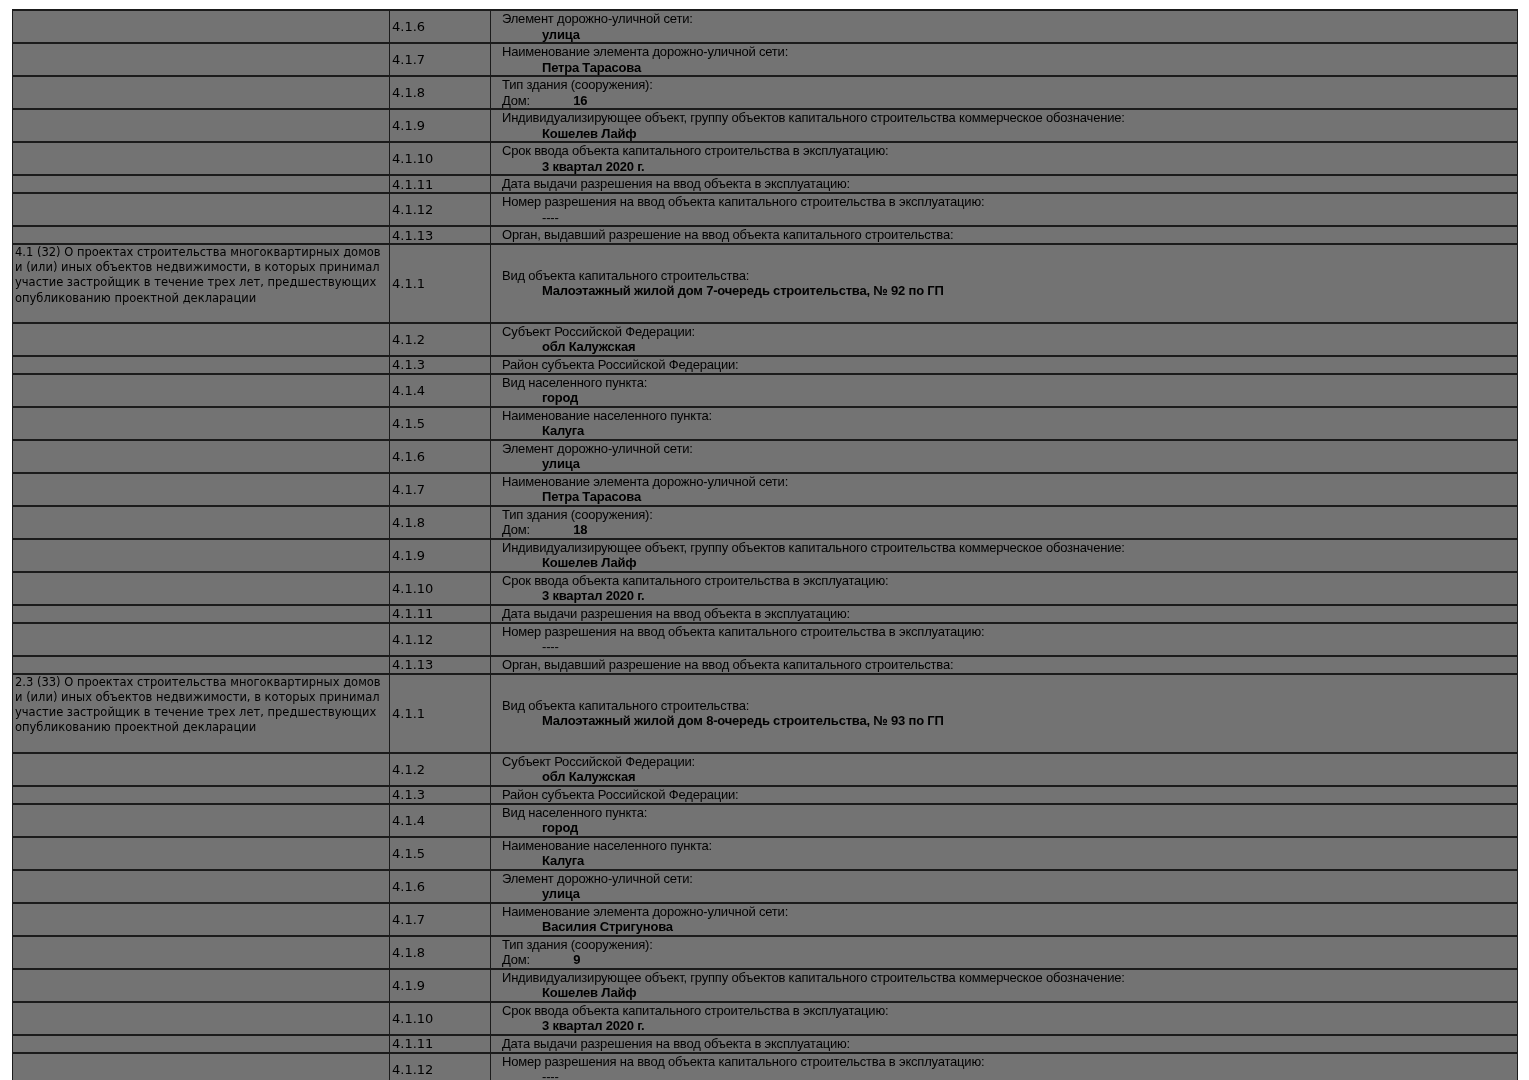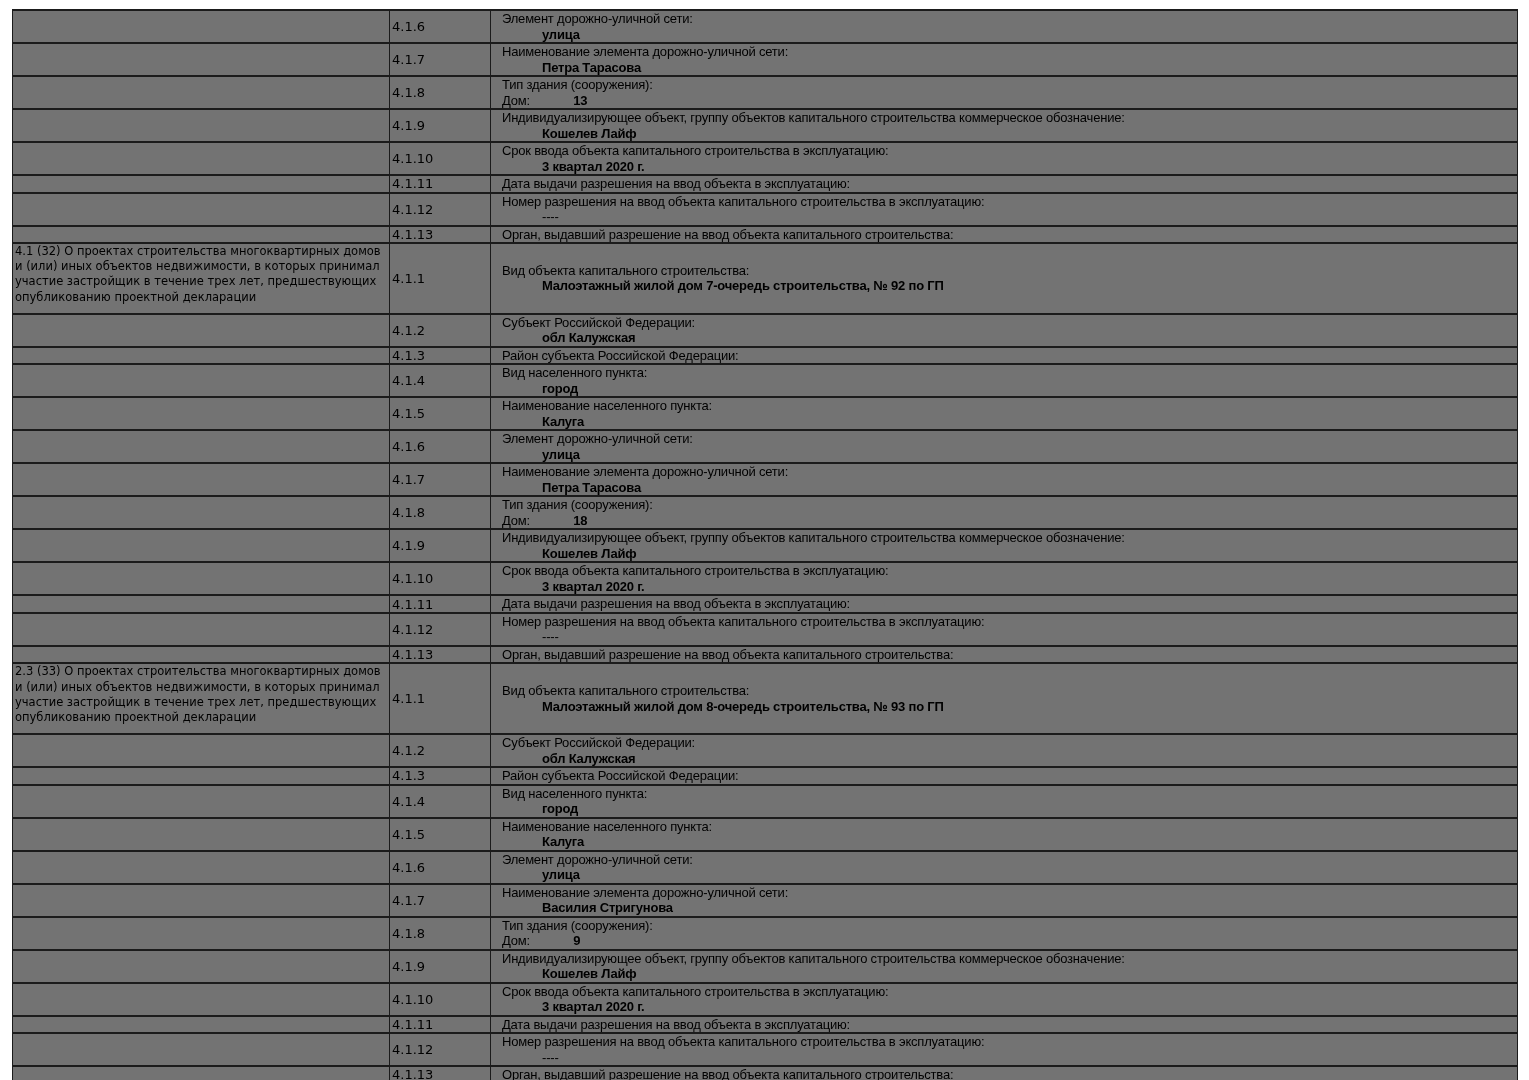--- a/index.html
+++ b/index.html
@@ -23,21 +23,21 @@
     border-right-width: 1px;
     padding: 0;
     vertical-align: middle;
     color: #000000;
     overflow: hidden;
   }
   td.desc {
     font-family: "DejaVu Sans", sans-serif;
     font-size: 11.5px;
     line-height: 15.2px;
-    padding: 0 2px 8px 2px;
+    padding: 0 2px 16px 2px;
     vertical-align: middle;
   }
   td.num {
     font-family: "DejaVu Sans", sans-serif;
     font-size: 13px;
     line-height: 15px;
     padding: 0 1px 0 2px;
   }
   td.content {
     font-family: "Liberation Sans", sans-serif;
@@ -75,21 +75,21 @@
     <td class="content">
       <div class="label">Наименование элемента дорожно-уличной сети:</div>
       <div class="value"><span class="value-prefix"></span><span class="value-main">Петра Тарасова</span></div>
     </td>
   </tr>
       <tr>
     <td class="desc"><span class="desc-text"></span></td>
     <td class="num">4.1.8</td>
     <td class="content">
       <div class="label">Тип здания (сооружения):</div>
-      <div class="value"><span class="value-prefix">Дом: </span><span class="value-main">13</span></div>
+      <div class="value"><span class="value-prefix">Дом: </span><span class="value-main">16</span></div>
     </td>
   </tr>
       <tr>
     <td class="desc"><span class="desc-text"></span></td>
     <td class="num">4.1.9</td>
     <td class="content">
       <div class="label">Индивидуализирующее объект, группу объектов капитального строительства коммерческое обозначение:</div>
       <div class="value"><span class="value-prefix"></span><span class="value-main">Кошелев Лайф</span></div>
     </td>
   </tr>

